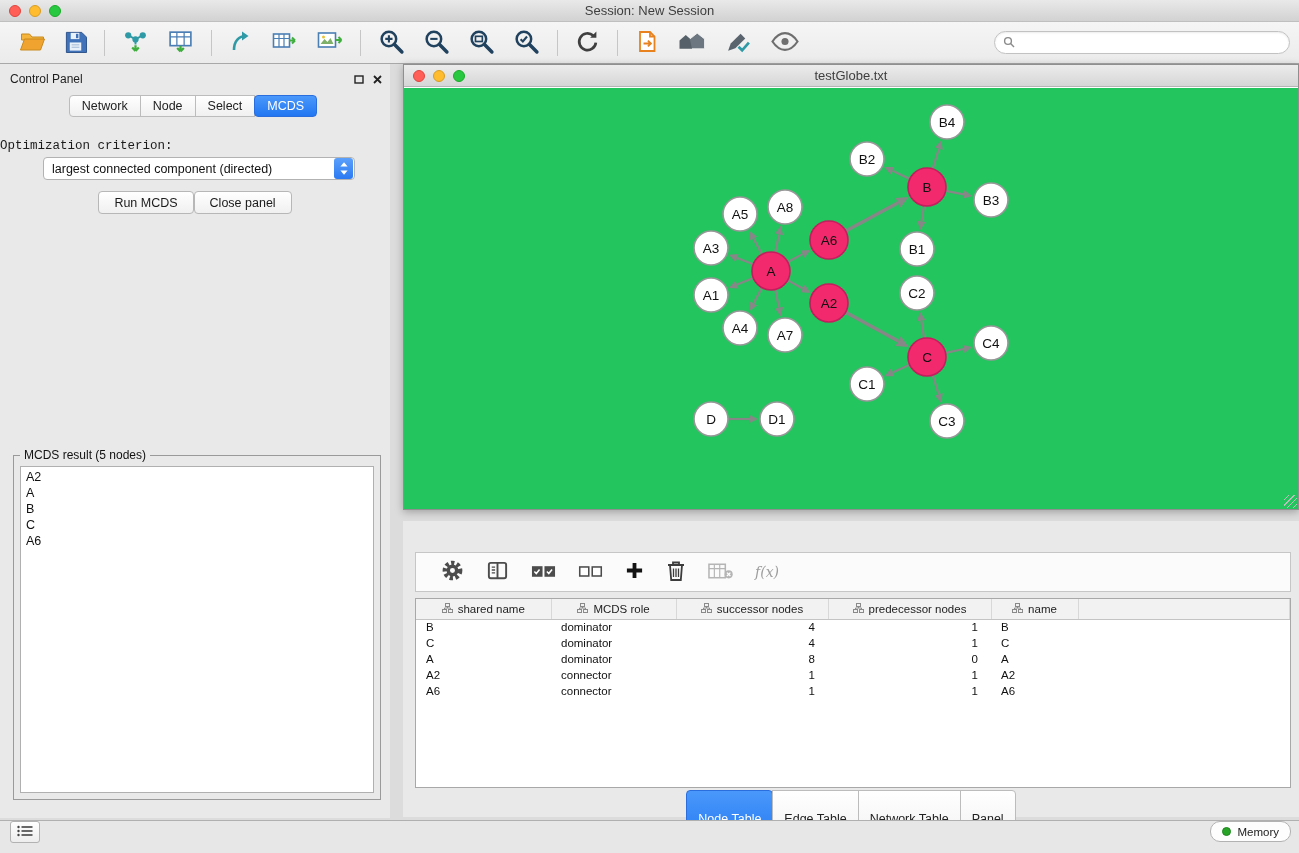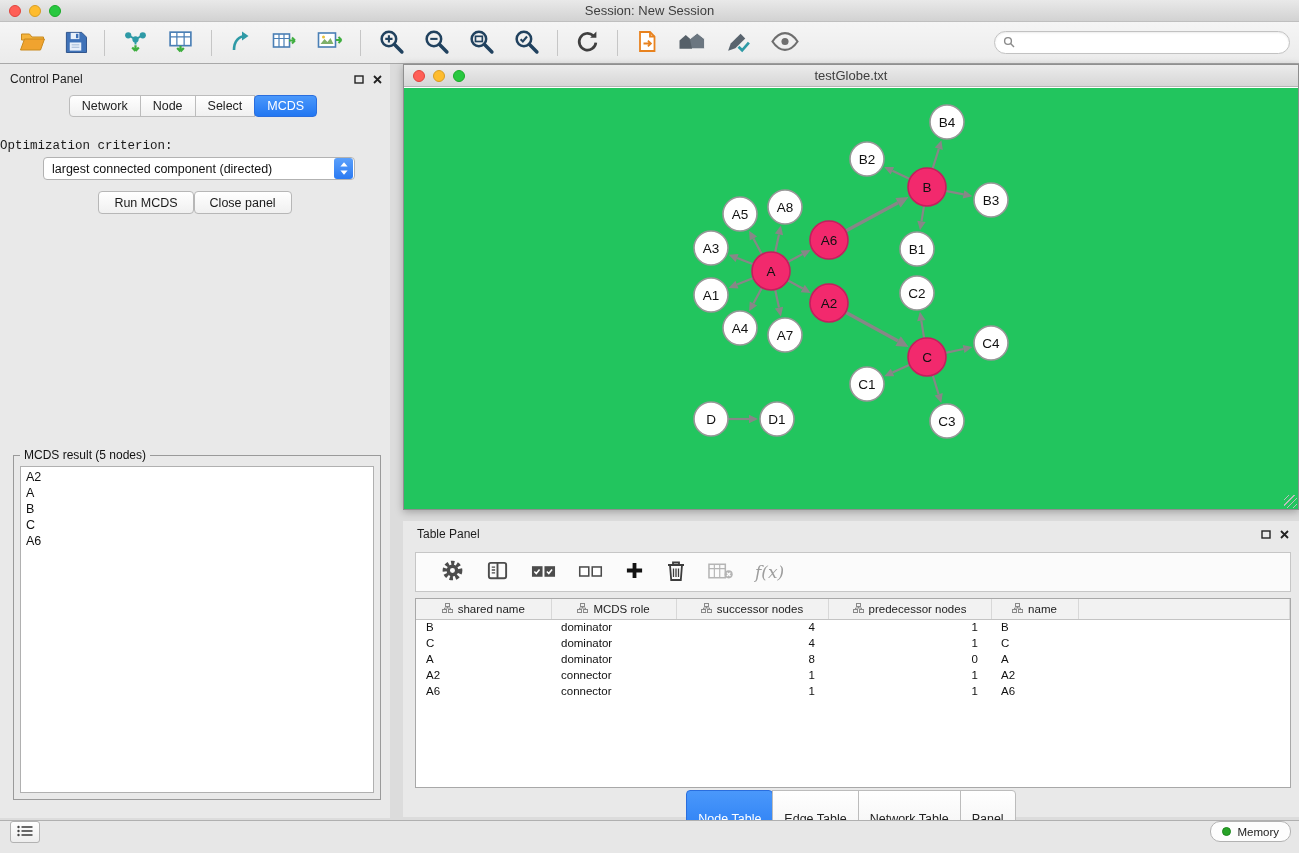--- a/index.html
+++ b/index.html
@@ -66,21 +66,21 @@
   .grip { position:absolute; right:1px; bottom:1px; width:13px; height:13px;
     background:repeating-linear-gradient(135deg,transparent 0 3px,#bdbdbd 3px 4px); }
 
   
   .table-panel { position:absolute; left:403px; top:521px; width:896px; height:296px; background:#e9e9e9; }
   .tp-header { position:absolute; top:4px; left:14px; right:10px; height:18px; font-size:12px; color:#1d1d1d;
     display:flex; align-items:center; }
   .tp-toolbar { position:absolute; left:12px; right:8px; top:31px; height:40px; background:#fbfbfb;
     border:1px solid #c6c6c6; display:flex; align-items:center; padding-left:14px; }
   .tp-toolbar .tb { margin:0 11px; }
-  .fx { font-family:"DejaVu Serif","Liberation Serif",serif; font-style:italic; font-size:17px; color:#9d9d9d; }
+  .fx { font-family:"DejaVu Serif","Liberation Serif",serif; font-style:italic; font-size:14px; color:#9d9d9d; }
   .tp-table-wrap { position:absolute; left:12px; right:8px; top:77px; height:190px; background:#fff;
     border:1px solid #a8a8a8; overflow:hidden; }
   table.node-table { border-collapse:collapse; width:100%; table-layout:fixed; }
   .node-table th { background:#f2f2f2; border-right:1px solid #d8d8d8; border-bottom:1px solid #c4c4c4;
     height:20px; font-size:11.5px; font-weight:normal; color:#222; }
   .node-table th .hwrap { display:flex; align-items:center; justify-content:center; gap:5px; }
   .node-table td { font-size:11.5px; color:#111; height:16px; padding:0 10px; white-space:nowrap; overflow:hidden; }
   .node-table td.l { text-align:left; }
   .node-table td.r { text-align:right; padding-right:13px; }
   .tp-tabs { position:absolute; left:0; right:0; top:269px; display:flex; justify-content:center; }
@@ -420,35 +420,20 @@
               <circle cx="373" cy="331" r="17" fill="#ffffff" stroke="#979797" stroke-width="1.6"></circle>
               <text x="373" y="335.5" text-anchor="middle" font-size="13.5" fill="#111" font-family="&quot;Liberation Sans&quot;,&quot;DejaVu Sans&quot;,sans-serif">D1</text>
             </g>
           </g>
         </svg>
       <div class="grip"></div>
     </div>
   </div>
 
   <div class="table-panel">
-    <div class="tp-header">
-      <span>Table Panel</span>
-      <span class="panel-icons">
-        <span>
-            <svg width="10" height="9" viewBox="0 0 10 9">
-              <rect x="1" y="1" width="8" height="7" fill="none" stroke="#222" stroke-width="1.4"></rect>
-            </svg>
-          </span>
-        <span>
-            <svg width="9" height="9" viewBox="0 0 9 9">
-              <path d="M1 1l7 7M8 1L1 8" stroke="#222" stroke-width="1.8"></path>
-            </svg>
-          </span>
-      </span>
-    </div>
     <div class="tp-toolbar">
       <button class="tb">
         <span><svg width="23" height="23" viewBox="0 0 24 24">
               <circle cx="12" cy="12" r="8" fill="none" stroke="#4c4c4c" stroke-width="4.6" stroke-dasharray="3.4 2.6"></circle>
               <circle cx="12" cy="12" r="6.2" fill="#4c4c4c"></circle>
               <circle cx="12" cy="12" r="2.6" fill="#fbfbfb"></circle>
             </svg></span>
       </button>
       <button class="tb">
         <span><svg width="23" height="23" viewBox="0 0 24 24">

